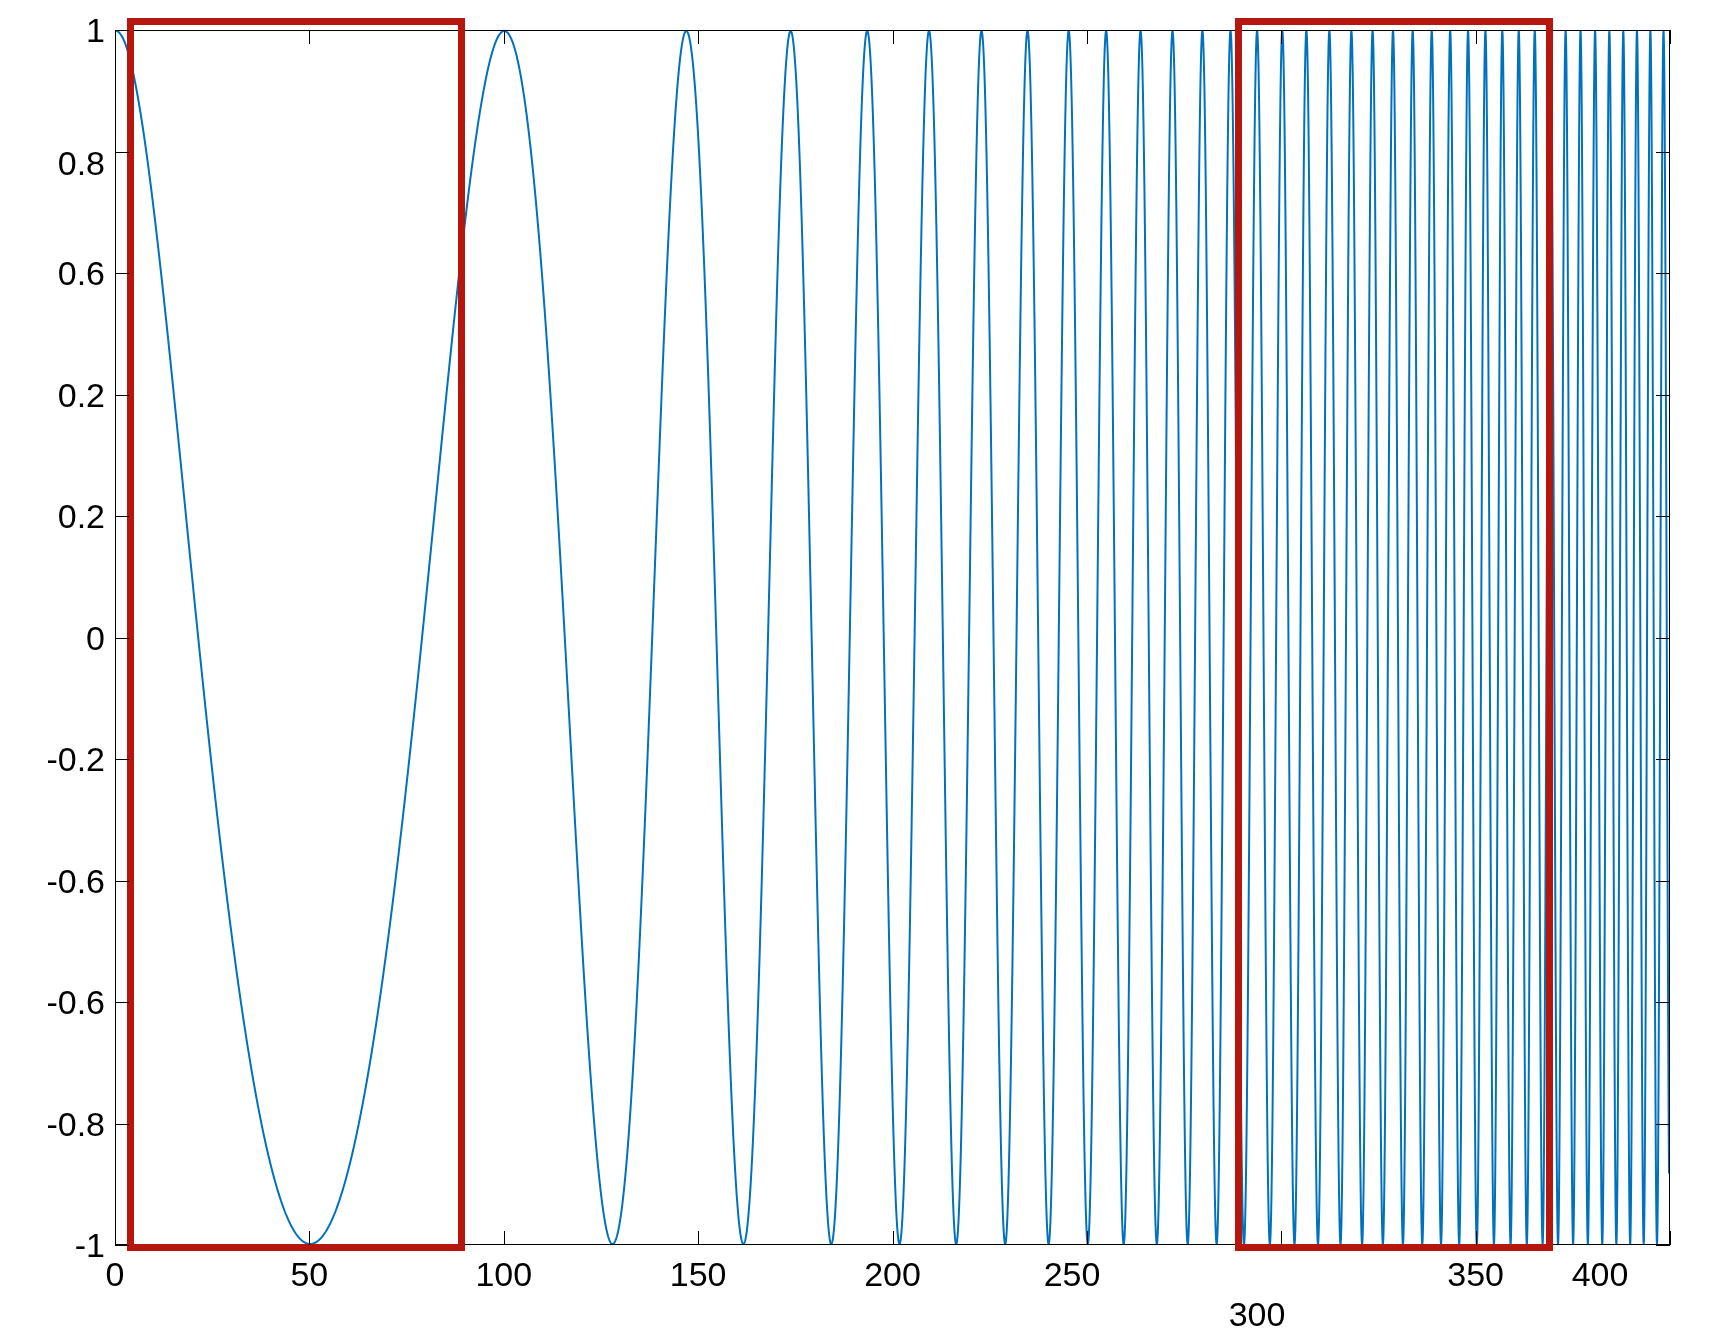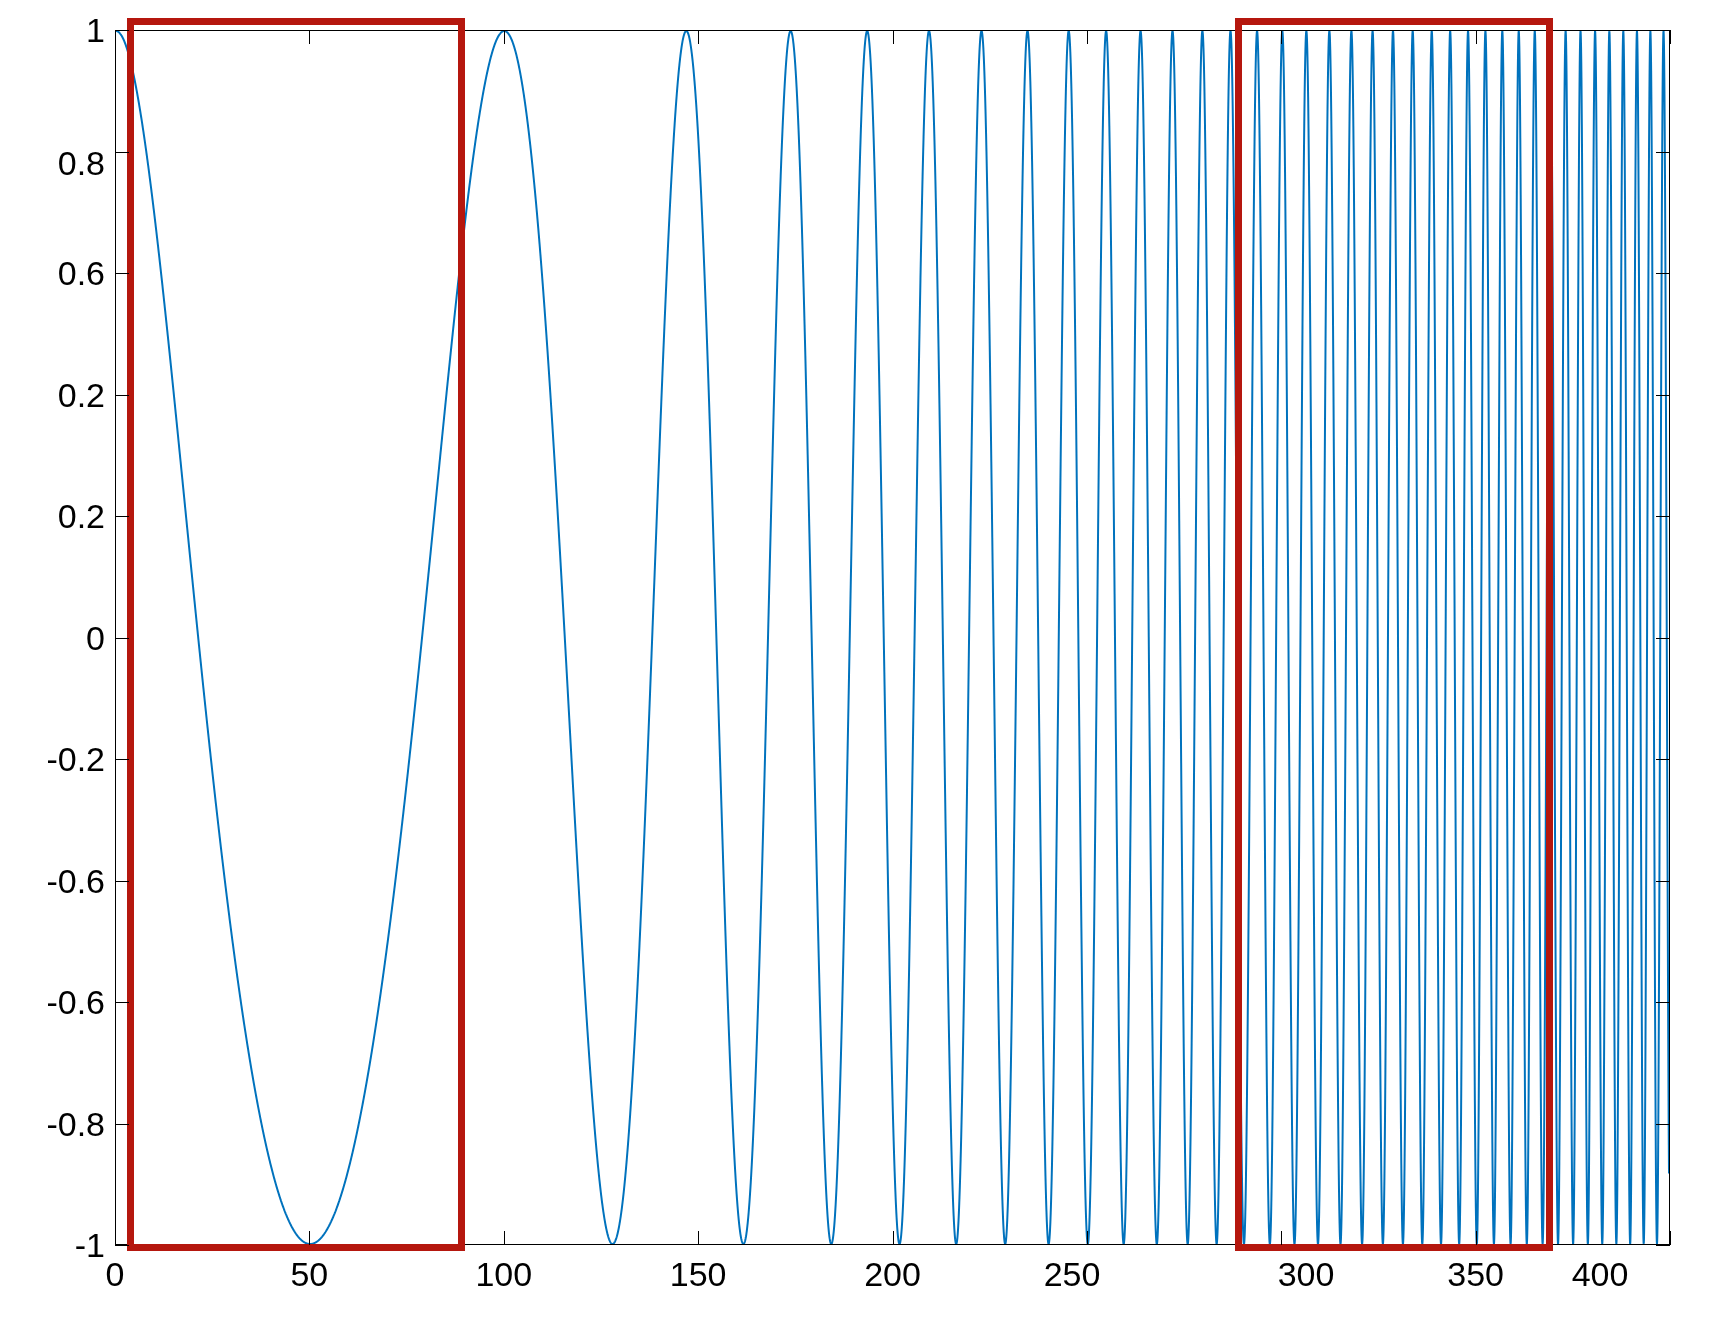--- a/index.html
+++ b/index.html
@@ -125,21 +125,21 @@
       <div class="tick-mark-x" style="left: 503.75px; top: 30px;"></div>
       <div class="x-tick-label" style="left: 698.125px;">150</div>
       <div class="tick-mark-x" style="left: 698.125px; top: 1231px;"></div>
       <div class="tick-mark-x" style="left: 698.125px; top: 30px;"></div>
       <div class="x-tick-label" style="left: 892.5px;">200</div>
       <div class="tick-mark-x" style="left: 892.5px; top: 1231px;"></div>
       <div class="tick-mark-x" style="left: 892.5px; top: 30px;"></div>
       <div class="x-tick-label" style="left: 1072px;">250</div>
       <div class="tick-mark-x" style="left: 1086.88px; top: 1231px;"></div>
       <div class="tick-mark-x" style="left: 1086.88px; top: 30px;"></div>
-      <div class="x-tick-label" style="left: 1306px;">300</div>
+      <div class="x-tick-label" style="left: 1257px; margin-top: 40px;">300</div>
       <div class="tick-mark-x" style="left: 1281.25px; top: 1231px;"></div>
       <div class="tick-mark-x" style="left: 1281.25px; top: 30px;"></div>
       <div class="x-tick-label" style="left: 1475.62px;">350</div>
       <div class="tick-mark-x" style="left: 1475.62px; top: 1231px;"></div>
       <div class="tick-mark-x" style="left: 1475.62px; top: 30px;"></div>
       <div class="x-tick-label" style="left: 1600px;">400</div>
       <div class="tick-mark-x" style="left: 1670px; top: 1231px;"></div>
       <div class="tick-mark-x" style="left: 1670px; top: 30px;"></div>
     </div>
 

